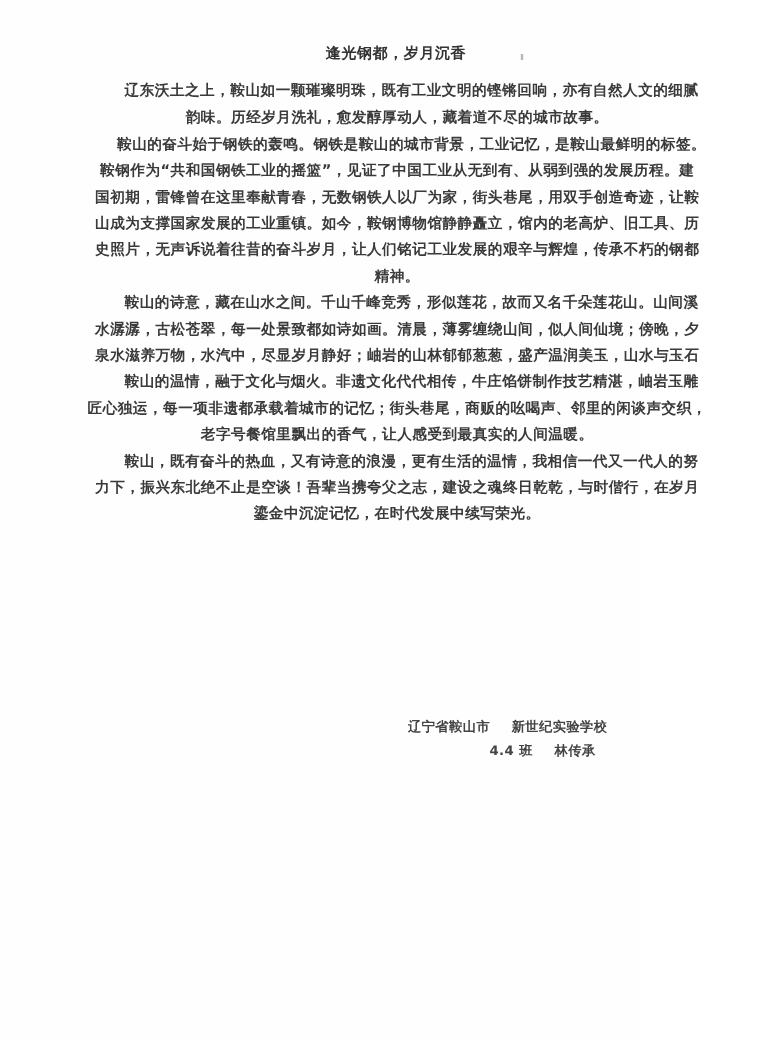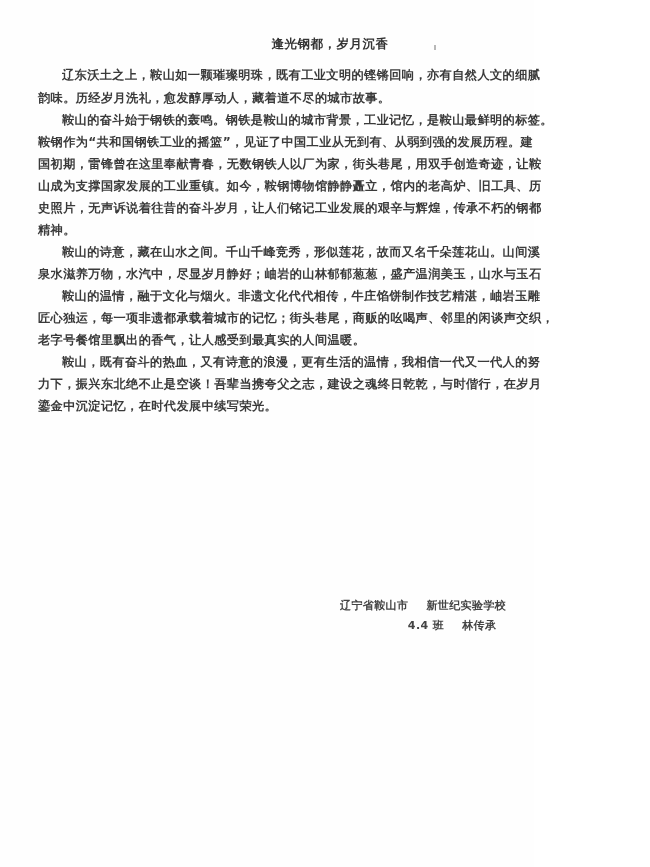--- a/index.html
+++ b/index.html
@@ -41,20 +41,21 @@
       width: 2px;
       height: 5px;
       background: #9a9a9a;
       opacity: 0.7;
     }
     .body-text {
       position: absolute;
       top: 64px;
       left: 38px;
       width: 586px;
+      text-align: center;
     }
     .line {
       font-size: 12.2px;
       line-height: 22.5px;
       height: 22.5px;
       white-space: nowrap;
       letter-spacing: 0.4px;
       color: #3a3a3a;
       font-weight: bold;
       filter: blur(0.35px);
@@ -89,20 +90,21 @@
     <div class="line">韵味。历经岁月洗礼，愈发醇厚动人，藏着道不尽的城市故事。</div>
 
     <div class="line indent p2">鞍山的奋斗始于钢铁的轰鸣。钢铁是鞍山的城市背景，工业记忆，是鞍山最鲜明的标签。</div>
     <div class="line p2">鞍钢作为“共和国钢铁工业的摇篮”，见证了中国工业从无到有、从弱到强的发展历程。建</div>
     <div class="line p2">国初期，雷锋曾在这里奉献青春，无数钢铁人以厂为家，街头巷尾，用双手创造奇迹，让鞍</div>
     <div class="line p2">山成为支撑国家发展的工业重镇。如今，鞍钢博物馆静静矗立，馆内的老高炉、旧工具、历</div>
     <div class="line p2">史照片，无声诉说着往昔的奋斗岁月，让人们铭记工业发展的艰辛与辉煌，传承不朽的钢都</div>
     <div class="line p2">精神。</div>
 
     <div class="line indent p2">鞍山的诗意，藏在山水之间。千山千峰竞秀，形似莲花，故而又名千朵莲花山。山间溪</div>
+    <div class="line p2">水潺潺，古松苍翠，每一处景致都如诗如画。清晨，薄雾缠绕山间，似人间仙境；傍晚，夕</div>
     <div class="line p2">泉水滋养万物，水汽中，尽显岁月静好；岫岩的山林郁郁葱葱，盛产温润美玉，山水与玉石</div>
 
     <div class="line indent p2">鞍山的温情，融于文化与烟火。非遗文化代代相传，牛庄馅饼制作技艺精湛，岫岩玉雕</div>
     <div class="line p2">匠心独运，每一项非遗都承载着城市的记忆；街头巷尾，商贩的吆喝声、邻里的闲谈声交织，</div>
     <div class="line p2">老字号餐馆里飘出的香气，让人感受到最真实的人间温暖。</div>
 
     <div class="line indent p2">鞍山，既有奋斗的热血，又有诗意的浪漫，更有生活的温情，我相信一代又一代人的努</div>
     <div class="line p2">力下，振兴东北绝不止是空谈！吾辈当携夸父之志，建设之魂终日乾乾，与时偕行，在岁月</div>
     <div class="line p2">鎏金中沉淀记忆，在时代发展中续写荣光。</div>
   </div>

